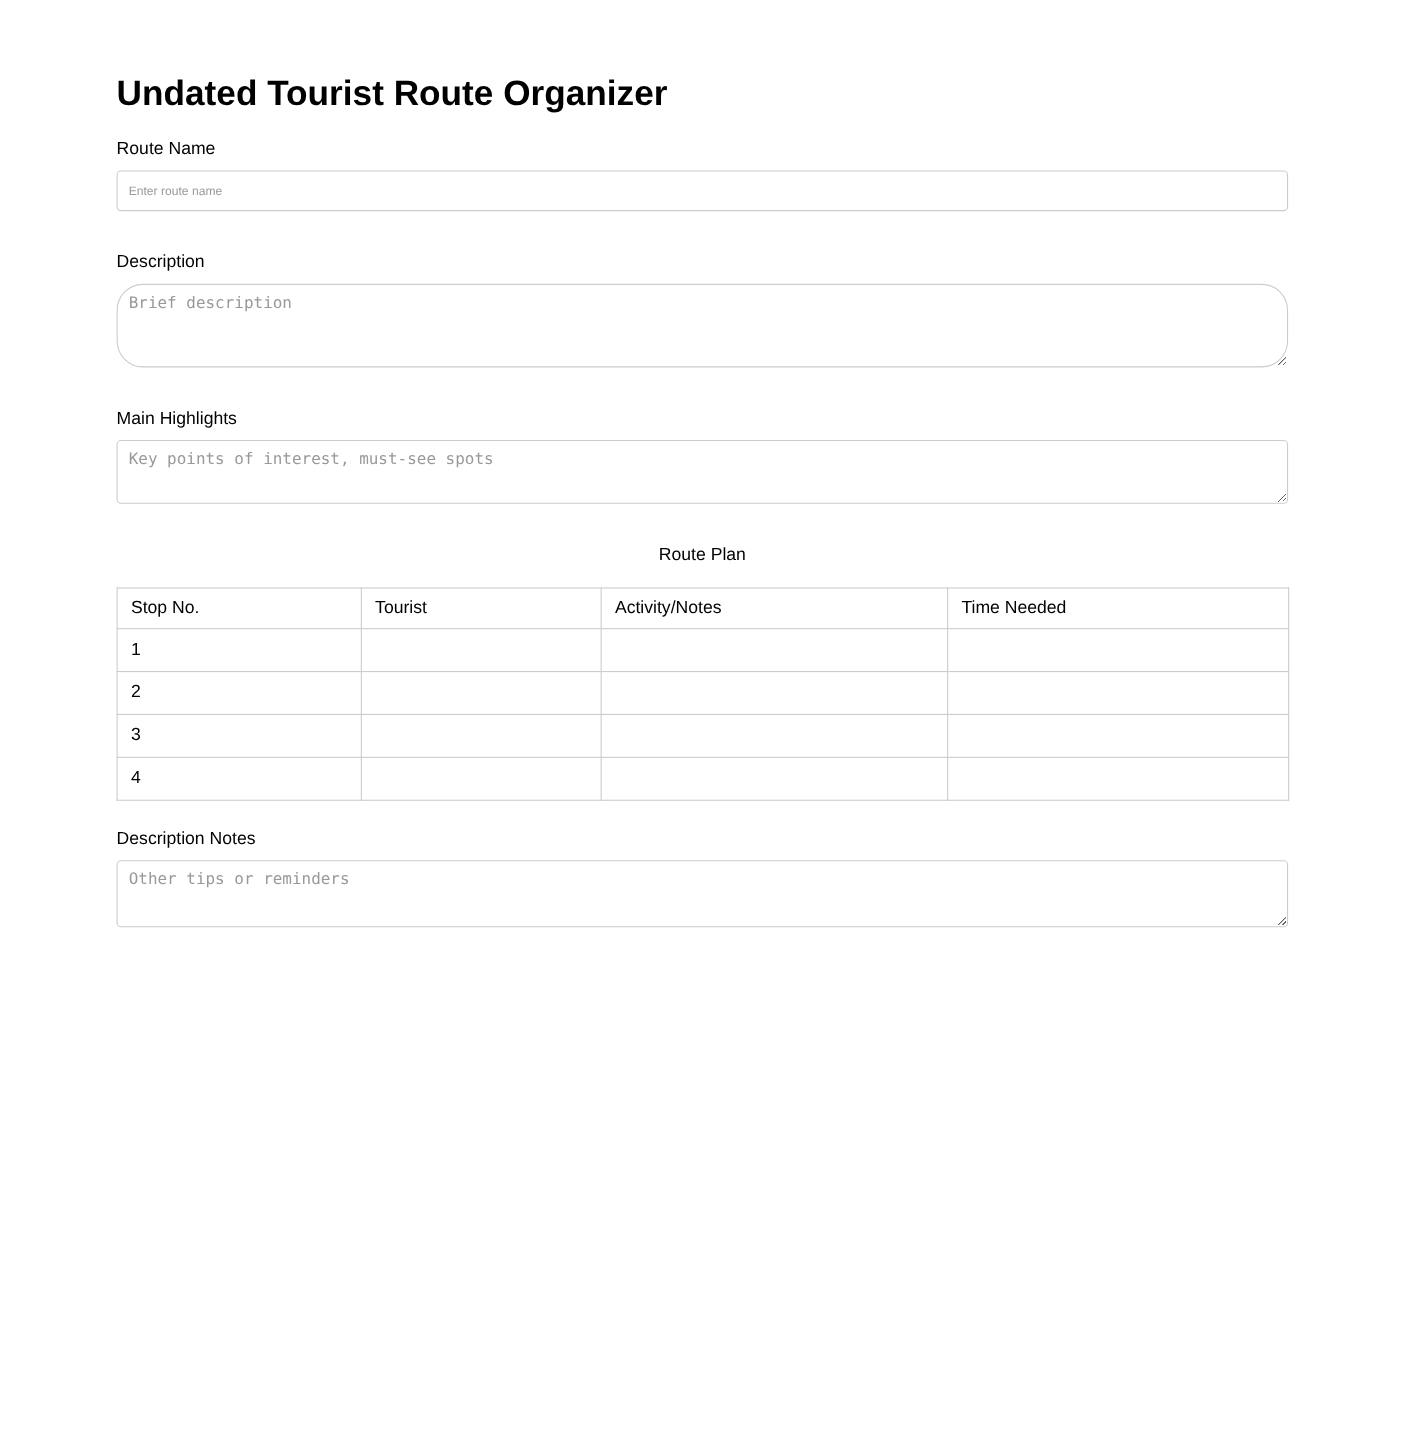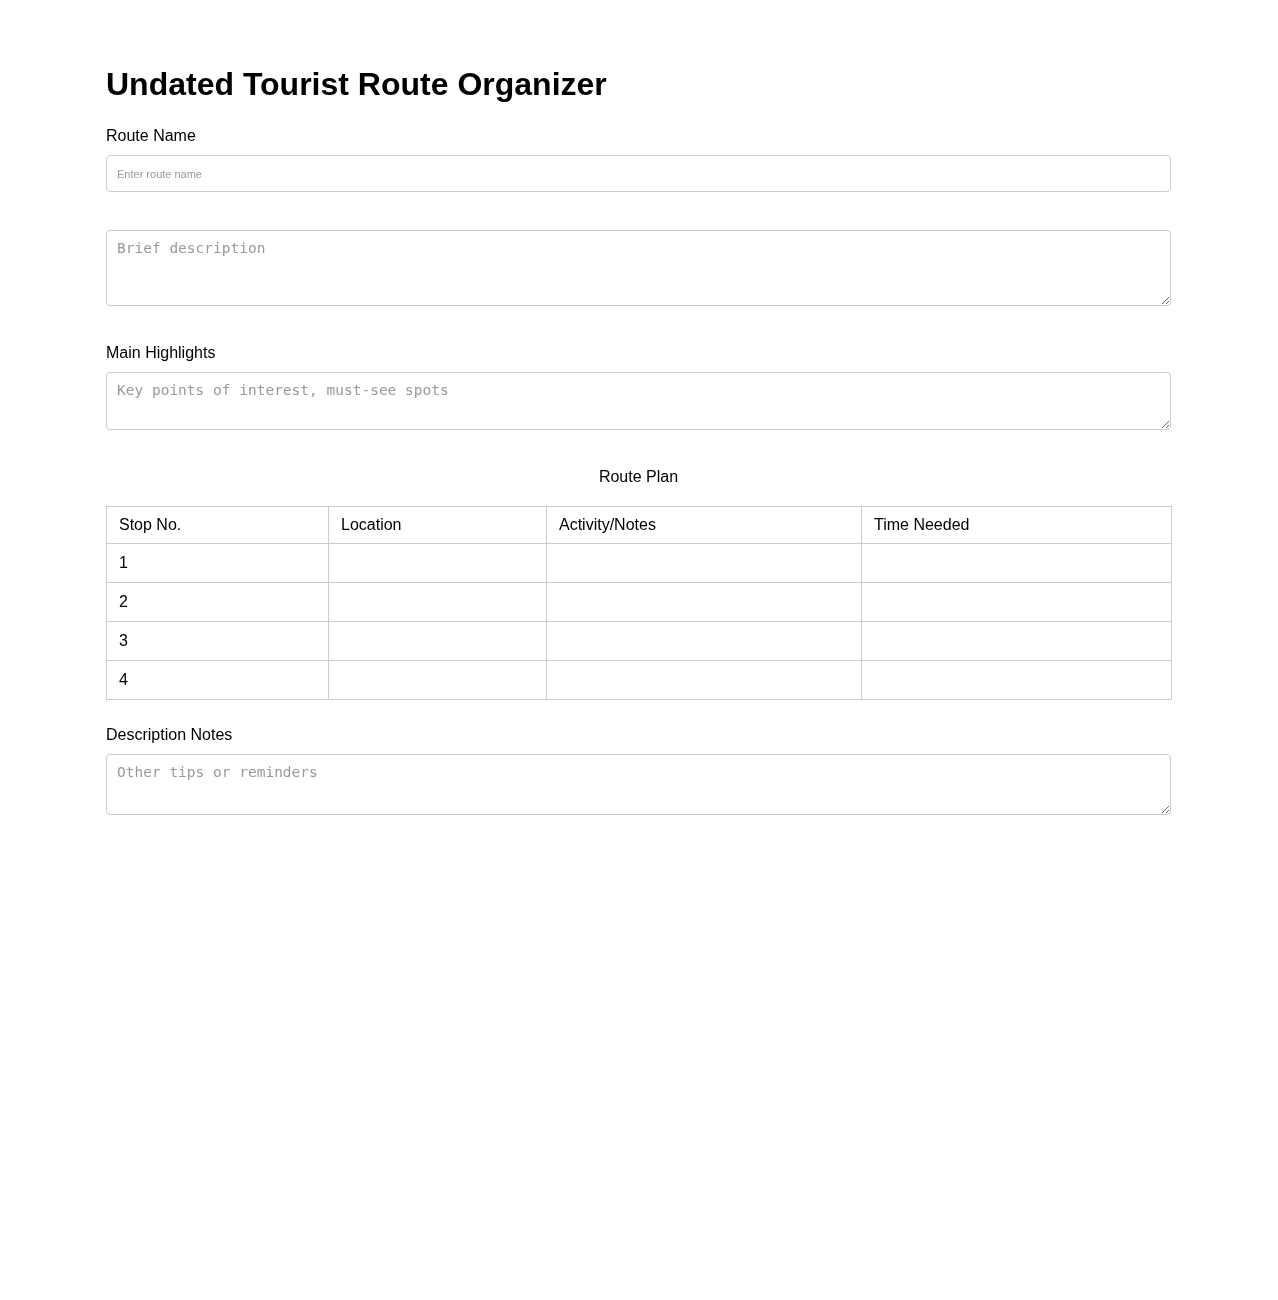--- a/index.html
+++ b/index.html
@@ -59,21 +59,21 @@
     border: 1px solid #cccccc;
     border-radius: 4px;
     font-family: "DejaVu Sans Mono", monospace;
     font-size: 14.5px;
     line-height: 19px;
     color: #000;
     outline: none;
     background: #fff;
     resize: both;
   }
-  textarea.ta-description { height: 76px; }
+  textarea.ta-description { height: 76px; border-radius: 24px; }
   textarea.ta-highlights  { height: 58px; }
   textarea.ta-notes       { height: 61px; }
   input.text-input::placeholder,
   textarea.text-area::placeholder {
     color: #999999;
     opacity: 1;
   }
   .field-route-plan { margin-bottom: 26px; }
   .field-route-plan .field-label { margin-bottom: 20px; text-align: center; }
   table.route-table {
@@ -106,20 +106,21 @@
   <div class="container">
 
     <h1 class="page-title">Undated Tourist Route Organizer</h1>
 
     <div class="field">
       <label class="field-label">Route Name</label>
       <input type="text" class="text-input" placeholder="Enter route name" style="">
     </div>
 
     <div class="field">
+      <label class="field-label">Description</label>
       <textarea class="text-area ta-description" placeholder="Brief description" style=""></textarea>
     </div>
 
     <div class="field">
       <label class="field-label">Main Highlights</label>
       <textarea class="text-area ta-highlights" placeholder="Key points of interest, must-see spots" style=""></textarea>
     </div>
 
     <div class="field field-route-plan">
       <label class="field-label">Route Plan</label>
@@ -127,21 +128,21 @@
       <table class="route-table">
         <colgroup>
           <col class="col-stop">
           <col class="col-location">
           <col class="col-activity">
           <col class="col-time">
         </colgroup>
         <thead>
           <tr>
             <th>Stop No.</th>
-            <th>Location</th>
+            <th>Tourist</th>
             <th>Activity/Notes</th>
             <th>Time Needed</th>
           </tr>
         </thead>
         <tbody>
           <tr>
             <td>1</td>
             <td></td>
             <td></td>
             <td></td>

